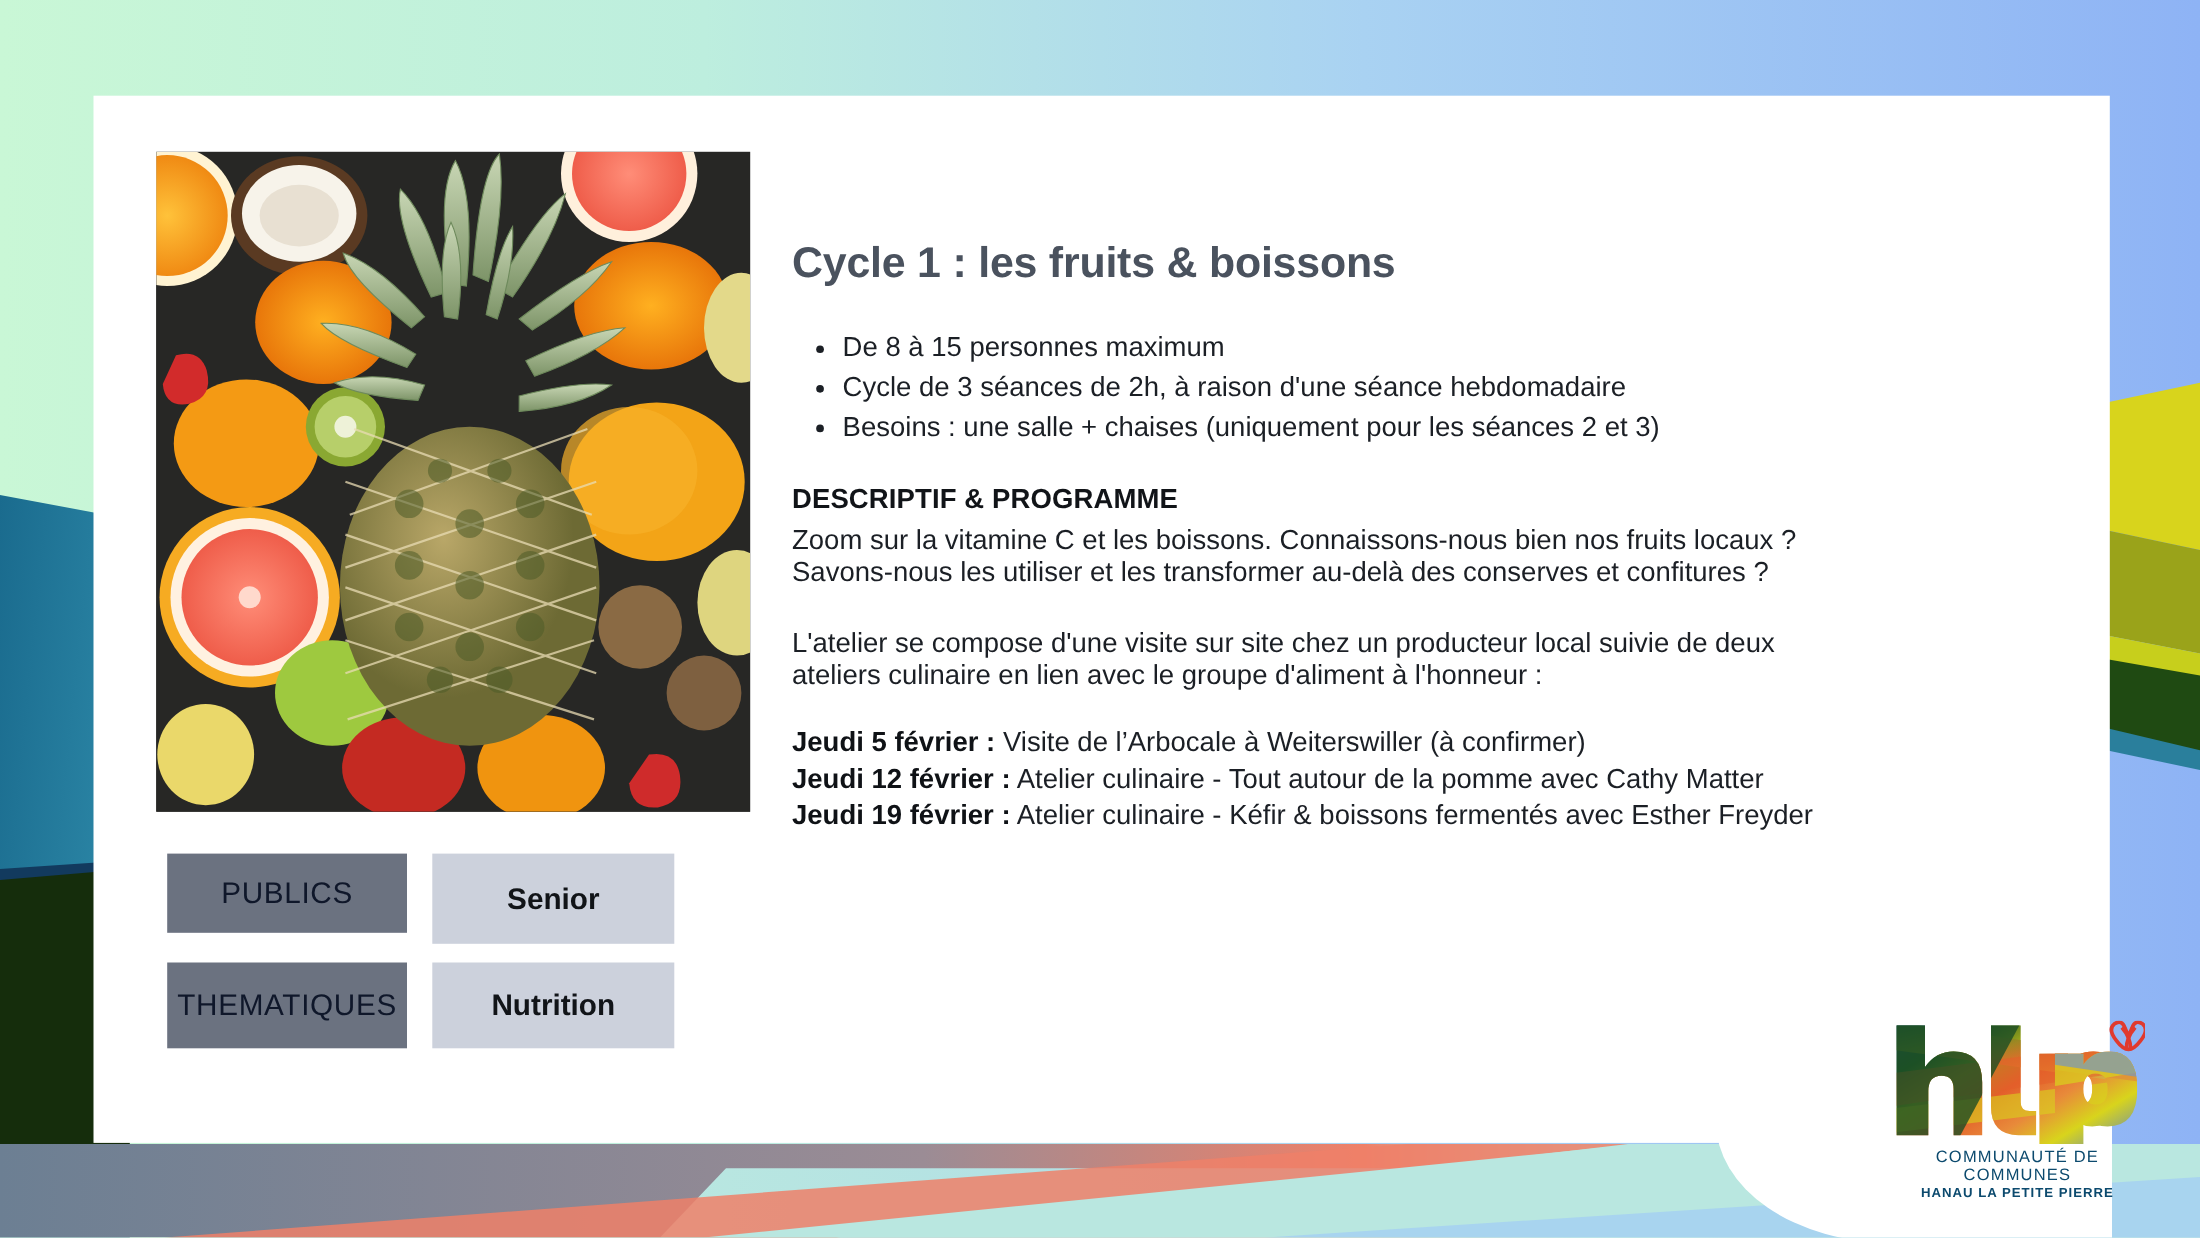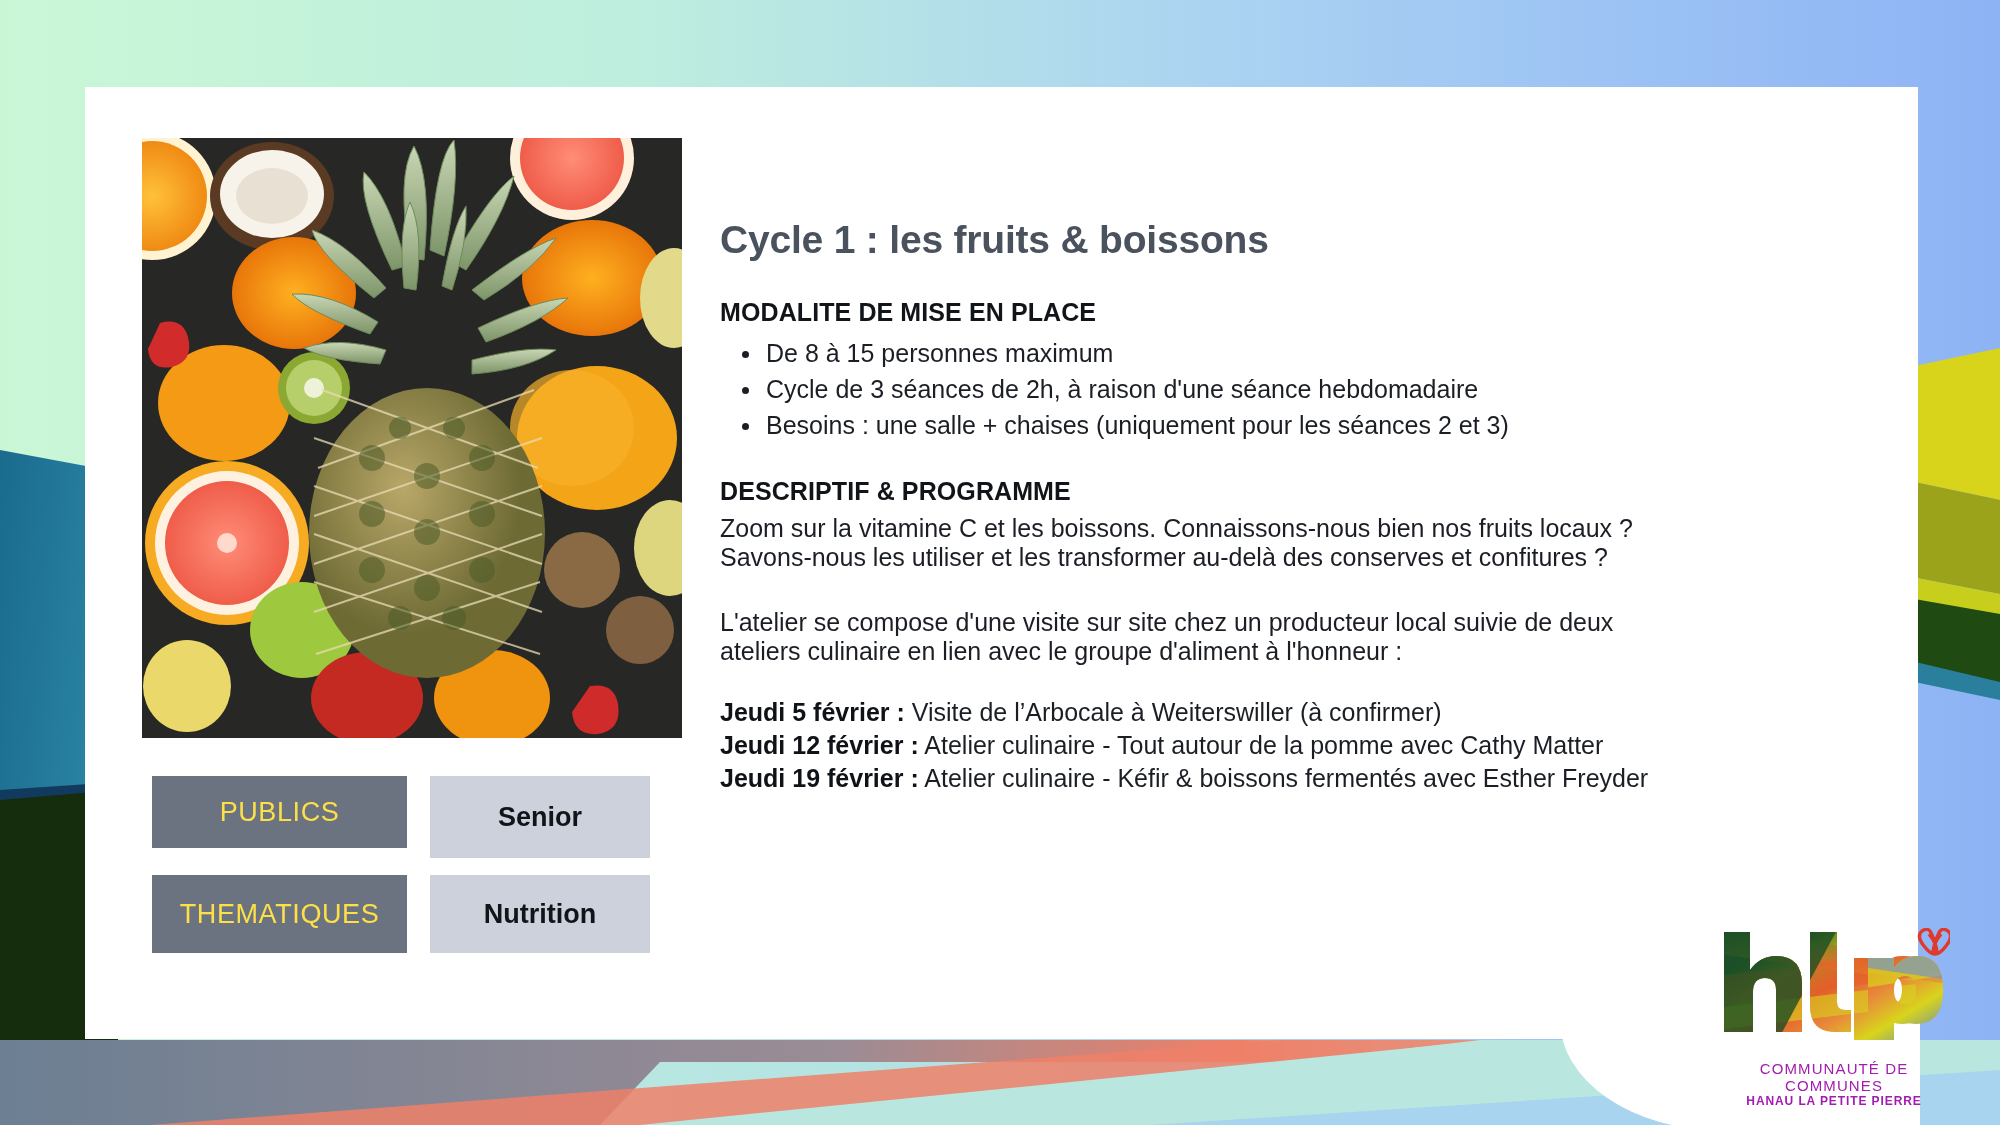--- a/index.html
+++ b/index.html
@@ -28,23 +28,23 @@
   #photo{
     position:absolute;left:142px;top:138px;width:540px;height:600px;
     z-index:3;overflow:hidden;background:#2a2a28;
   }
   #photo svg{display:block;width:540px;height:600px;}
 
   .tagrow{position:absolute;z-index:3;display:flex;gap:23px;}
   #tagrow1{left:152px;top:776px;}
   #tagrow2{left:152px;top:875px;align-items:flex-end;}
   .tag-key{
-    width:255px;height:72px;background:#6b7280;
+    width:218px;height:72px;background:#6b7280;
     display:flex;align-items:center;justify-content:center;
-    color:#fde047;font-size:27px;letter-spacing:.6px;font-weight:400;
+    color:#0f172a;font-size:27px;letter-spacing:.6px;font-weight:400;
   }
   .tag-val{
     width:220px;height:82px;background:#ccd1dc;
     display:flex;align-items:center;justify-content:center;
     color:#111418;font-size:27px;font-weight:700;
   }
   #tagrow2 .tag-key{height:78px;}
   #tagrow2 .tag-val{height:78px;}
 
   
@@ -75,21 +75,21 @@
   #dates{margin-top:32px;}
   #dates .dateline{
     font-size:25px;line-height:1.16;color:#1b1f25;margin:0 0 4px 0;
   }
   #dates .dateline b{font-weight:700;color:#0f1216;}
 
   
   #logo{position:absolute;left:1718px;top:928px;width:232px;height:160px;z-index:4;}
   #logo svg{display:block;}
   #logo-cap{
-    margin-top:21px;text-align:center;color:#a21caf;line-height:1.12;
+    margin-top:4px;text-align:center;color:#0c4a6e;line-height:1.12;
   }
   #logo-cap .l1{font-size:15px;letter-spacing:1.1px;}
   #logo-cap .l2{font-size:12px;letter-spacing:.9px;font-weight:700;}
 </style>
 </head>
 <body>
 
 <div id="bg">
   <svg viewBox="0 0 2000 1125" xmlns="http://www.w3.org/2000/svg" preserveAspectRatio="none">
     <defs>
@@ -272,21 +272,20 @@
 </div>
 <div class="tagrow" id="tagrow2">
   <div class="tag-key">THEMATIQUES</div>
   <div class="tag-val">Nutrition</div>
 </div>
 
 <div id="content">
 
   <h1 id="title">Cycle 1 : les fruits &amp; boissons</h1>
 
-  <h2 class="sec-head">MODALITE DE MISE EN PLACE</h2>
   <ul class="bullets">
     <li>De 8 à 15 personnes maximum</li>
     <li>Cycle de 3 séances de 2h, à raison d'une séance hebdomadaire</li>
     <li>Besoins : une salle + chaises (uniquement pour les séances 2 et 3)</li>
   </ul>
 
   <h2 class="sec-head">DESCRIPTIF &amp; PROGRAMME</h2>
   <p class="body">Zoom sur la vitamine C et les boissons. Connaissons-nous bien nos fruits locaux ?</p>
   <p class="body">Savons-nous les utiliser et les transformer au-delà des conserves et confitures ?</p>
   <p class="body spacer-before">L'atelier se compose d'une visite sur site chez un producteur local suivie de deux</p>

